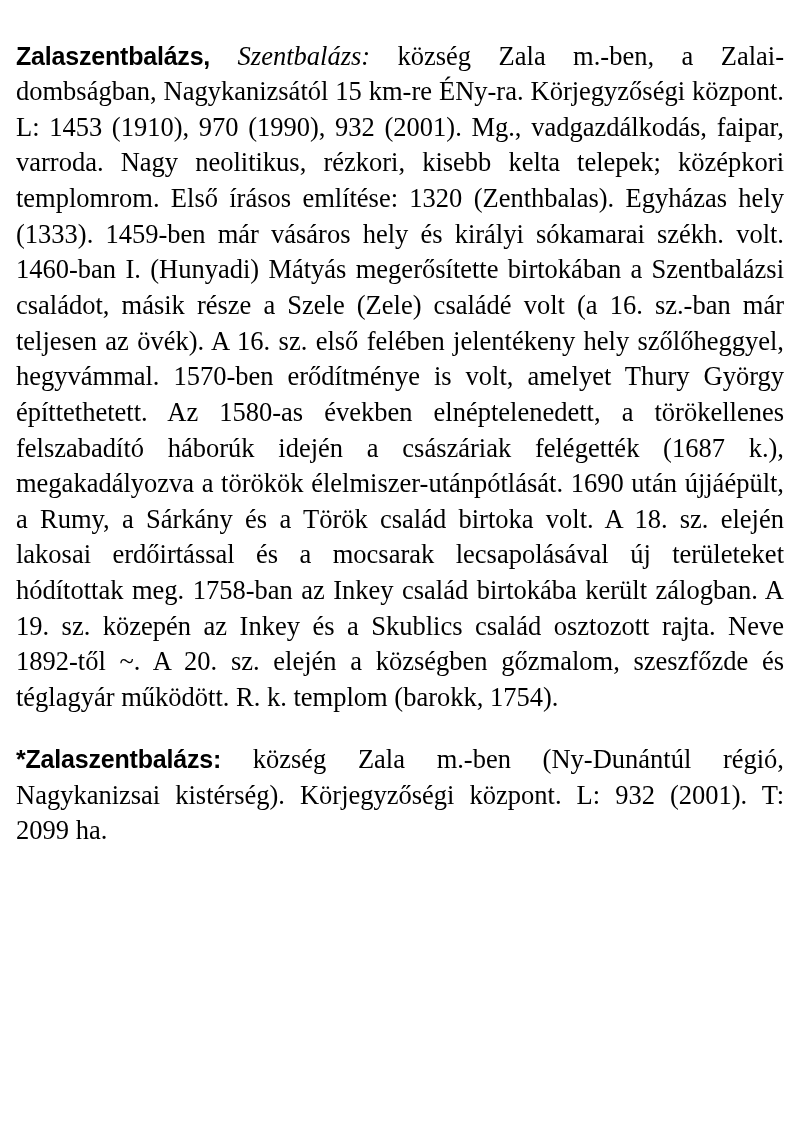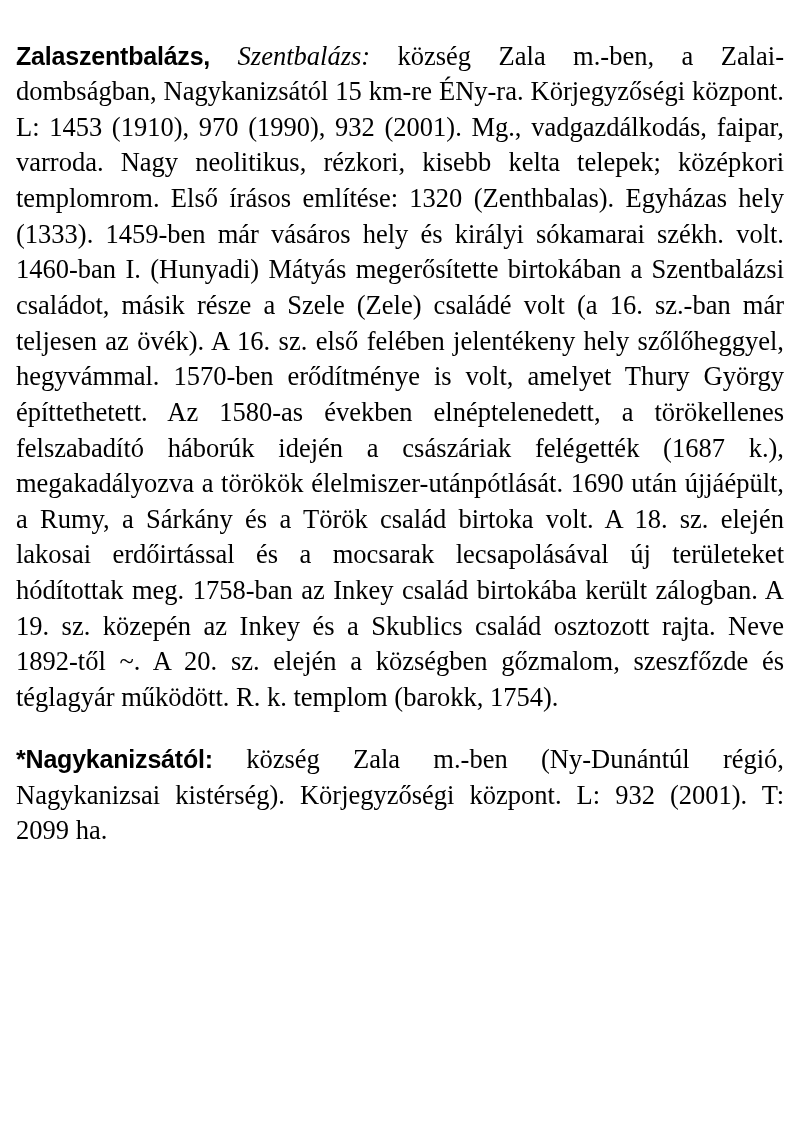--- a/index.html
+++ b/index.html
@@ -53,16 +53,16 @@
 </head>
 <body>
 
 <div class="page">
 
   <p class="entry entry-1">
     <span class="headword" data-bind="entries.0.headword">Zalaszentbalázs,</span><span> </span><span class="italic" data-bind="entries.0.variant">Szentbalázs:</span><span class="body-text" data-bind="entries.0.text"> község Zala m.-ben, a Zalai-dombságban, Nagykanizsától 15 km-re ÉNy-ra. Körjegyzőségi központ. L: 1453 (1910), 970 (1990), 932 (2001). Mg., vadgazdálkodás, faipar, varroda. Nagy neolitikus, rézkori, kisebb kelta telepek; középkori templomrom. Első írásos említése: 1320 (Zenthbalas). Egyházas hely (1333). 1459-ben már vásáros hely és királyi sókamarai székh. volt. 1460-ban I. (Hunyadi) Mátyás megerősítette birtokában a Szentbalázsi családot, másik része a Szele (Zele) családé volt (a 16. sz.-ban már teljesen az övék). A 16. sz. első felében jelentékeny hely szőlőheggyel, hegyvámmal. 1570-ben erődítménye is volt, amelyet Thury György építtethetett. Az 1580-as években elnéptelenedett, a törökellenes felszabadító háborúk idején a császáriak felégették (1687 k.), megakadályozva a törökök élelmiszer-utánpótlását. 1690 után újjáépült, a Rumy, a Sárkány és a Török család birtoka volt. A 18. sz. elején lakosai erdőirtással és a mocsarak lecsapolásával új területeket hódítottak meg. 1758-ban az Inkey család birtokába került zálogban. A 19. sz. közepén az Inkey és a Skublics család osztozott rajta. Neve 1892-től ~. A 20. sz. elején a községben gőzmalom, szeszfőzde és téglagyár működött. R. k. templom (barokk, 1754).</span>
   </p>
 
   <p class="entry entry-2">
-    <span class="headword" data-bind="entries.1.headword">*Nagykanizsától:</span><span class="body-text" data-bind="entries.1.text"> község Zala m.-ben (Ny-Dunántúl régió, Nagykanizsai kistérség). Körjegyzőségi központ. L: 932 (2001). T: 2099 ha.</span>
+    <span class="headword" data-bind="entries.1.headword">*Zalaszentbalázs:</span><span class="body-text" data-bind="entries.1.text"> község Zala m.-ben (Ny-Dunántúl régió, Nagykanizsai kistérség). Körjegyzőségi központ. L: 932 (2001). T: 2099 ha.</span>
   </p>
 
 </div>
 
 </body></html>

